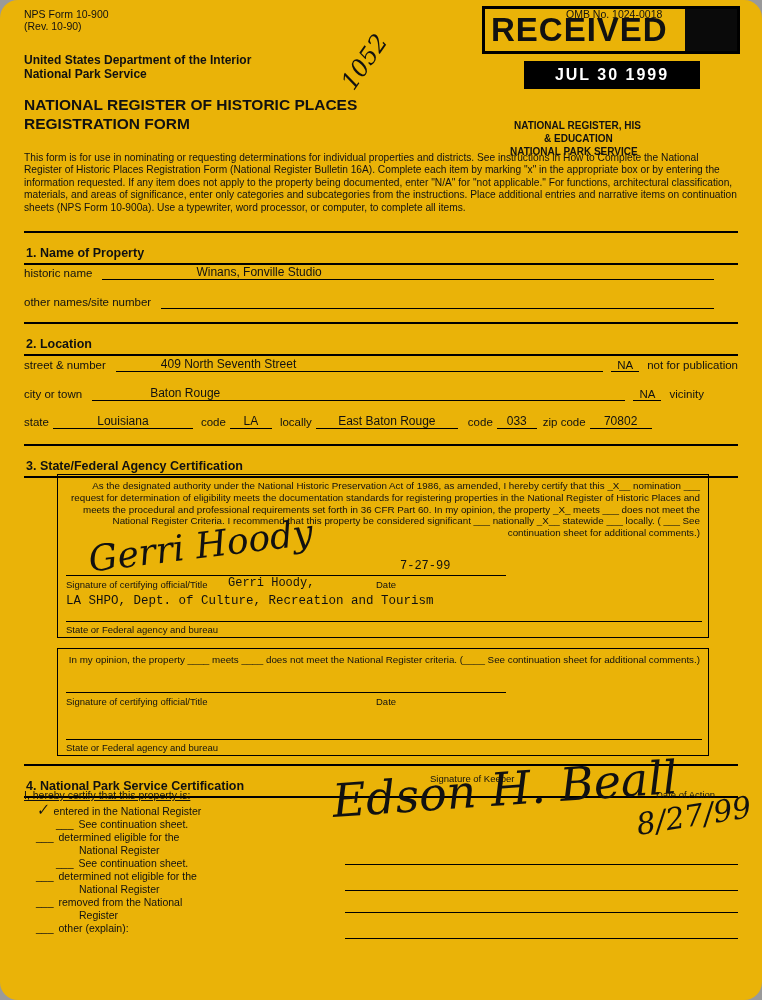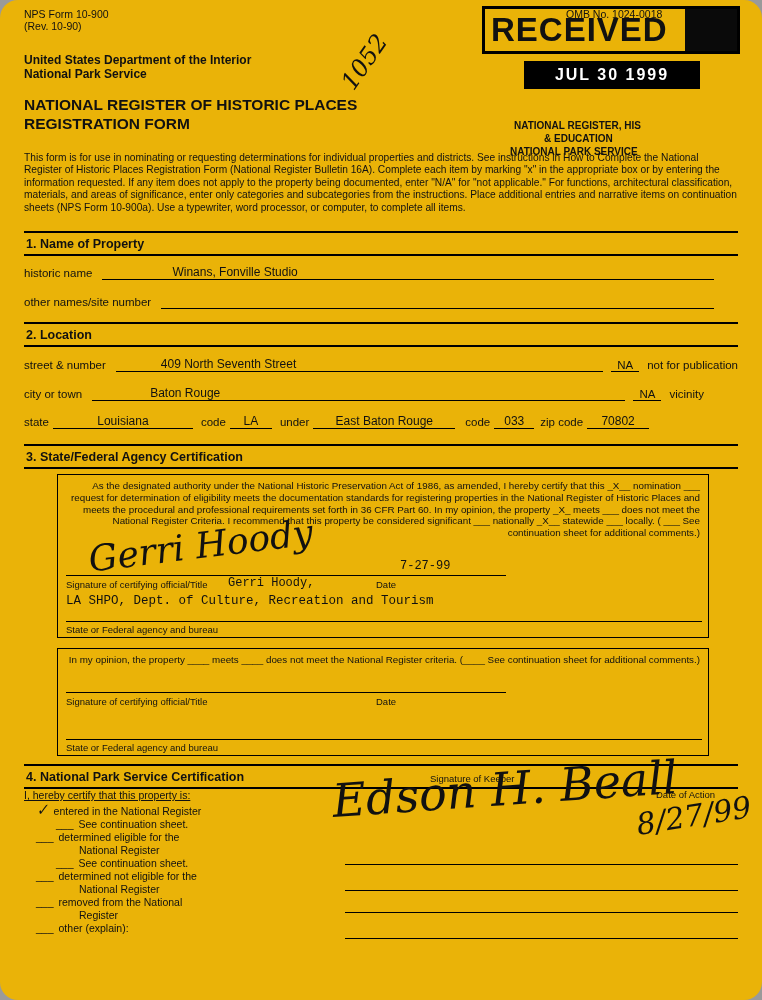--- a/index.html
+++ b/index.html
@@ -22,21 +22,21 @@
     font-style: italic;
     white-space: nowrap;
     pointer-events: none;
   }
   .tiny { font-size: 9.5px; }
   .sechead {
     left: 24px; width: 714px;
     border-top: 2px solid #000;
     border-bottom: 2px solid #000;
     font-weight: bold; font-size: 12.5px;
-    padding: 4px 2px 3px 2px;
+    padding: 13px 2px 3px 2px;
     background: transparent;
   }
   .row {
     display: flex;
     align-items: flex-end;
     font-size: 11.5px;
     height: 18px;
   }
   .lbl { margin-right: 10px; white-space: nowrap; padding-bottom: 1px; }
   .blank { border-bottom: 1px solid #000; display: inline-block; }
@@ -110,21 +110,21 @@
   </div>
 
   <div class="abs" style="left:24px; top:152px; width:714px; font-size:10.2px; line-height:12.4px;">This form is for use in nominating or requesting determinations for individual properties and districts.  See instructions in How to Complete the National Register of Historic Places Registration Form (National Register Bulletin 16A).  Complete each item by marking "x" in the appropriate box or by entering the information requested. If any item does not apply to the property being documented, enter "N/A" for "not applicable."  For functions, architectural classification, materials, and areas of significance, enter only categories and subcategories from the instructions.  Place additional entries and narrative items on continuation sheets (NPS Form 10-900a). Use a typewriter, word processor, or computer, to complete all items.</div>
 
   <div class="abs sechead" style="top:231px;">
     <span>1. Name of Property</span>
   </div>
 
   <div class="abs row" style="left:24px; top:262px; width:690px;">
     <span class="lbl">historic name</span>
-    <span class="blank flexfill"><span class="val" style="margin-left:70px;">Winans, Fonville Studio</span></span>
+    <span class="blank flexfill"><span class="val" style="margin-left:94px;">Winans, Fonville Studio</span></span>
   </div>
 
   <div class="abs row" style="left:24px; top:291px; width:690px;">
     <span class="lbl">other names/site number</span>
     <span class="blank flexfill"><span class="val"></span></span>
   </div>
 
   <div class="abs sechead" style="top:322px;">
     <span>2. Location</span>
   </div>
@@ -141,21 +141,21 @@
     <span class="blank flexfill"><span class="val" style="margin-left:58px;">Baton Rouge</span></span>
     <span class="blank center" style="width:28px; margin:0 8px; font-size:11.5px;">NA</span>
     <span class="lbl" style="margin-right:34px;">vicinity</span>
   </div>
 
   <div class="abs row" style="left:24px; top:411px; width:714px;">
     <span class="lbl" style="margin-right:4px;">state</span>
     <span class="blank center val" style="width:140px; margin-right:8px;">Louisiana</span>
     <span class="lbl" style="margin-right:4px;">code</span>
     <span class="blank center val" style="width:42px; margin-right:8px;text-align:center;">LA</span>
-    <span class="lbl" style="margin-right:4px;">under</span>
+    <span class="lbl" style="margin-right:4px;">locally</span>
     <span class="blank center val" style="width:142px; margin-right:10px;">East Baton Rouge</span>
     <span class="lbl" style="margin-right:4px;">code</span>
     <span class="blank center val" style="width:40px; margin-right:6px;">033</span>
     <span class="lbl" style="margin-right:4px;">zip code</span>
     <span class="blank center val" style="width:62px;">70802</span>
   </div>
 
   <div class="abs sechead" style="top:444px;">
     <span>3. State/Federal Agency Certification</span>
   </div>

